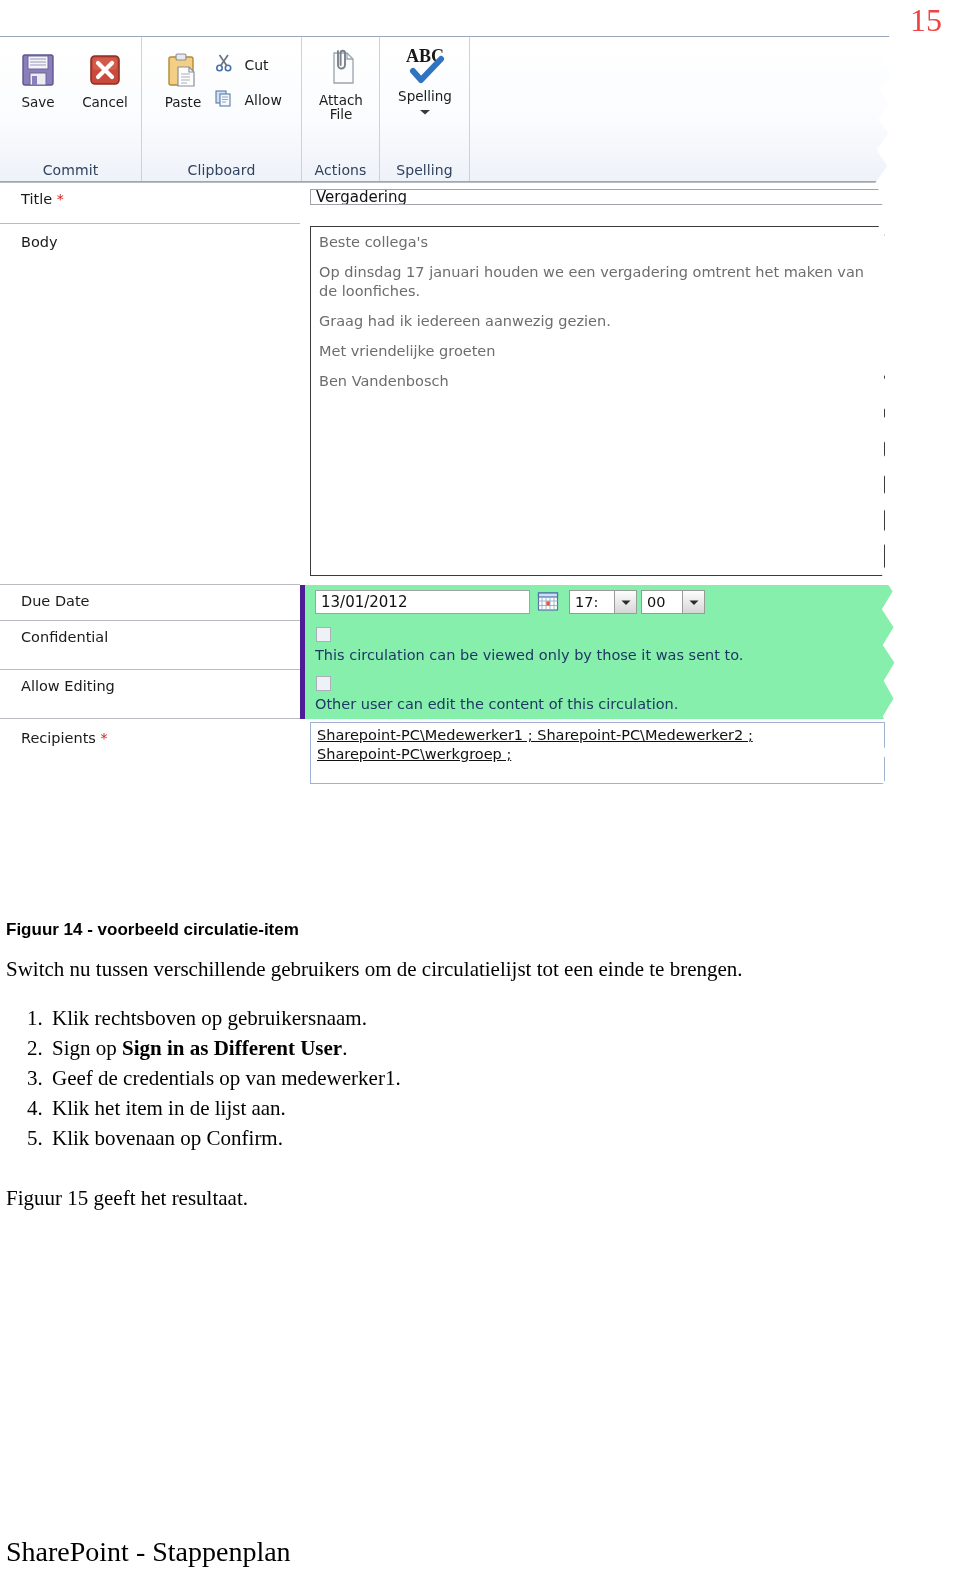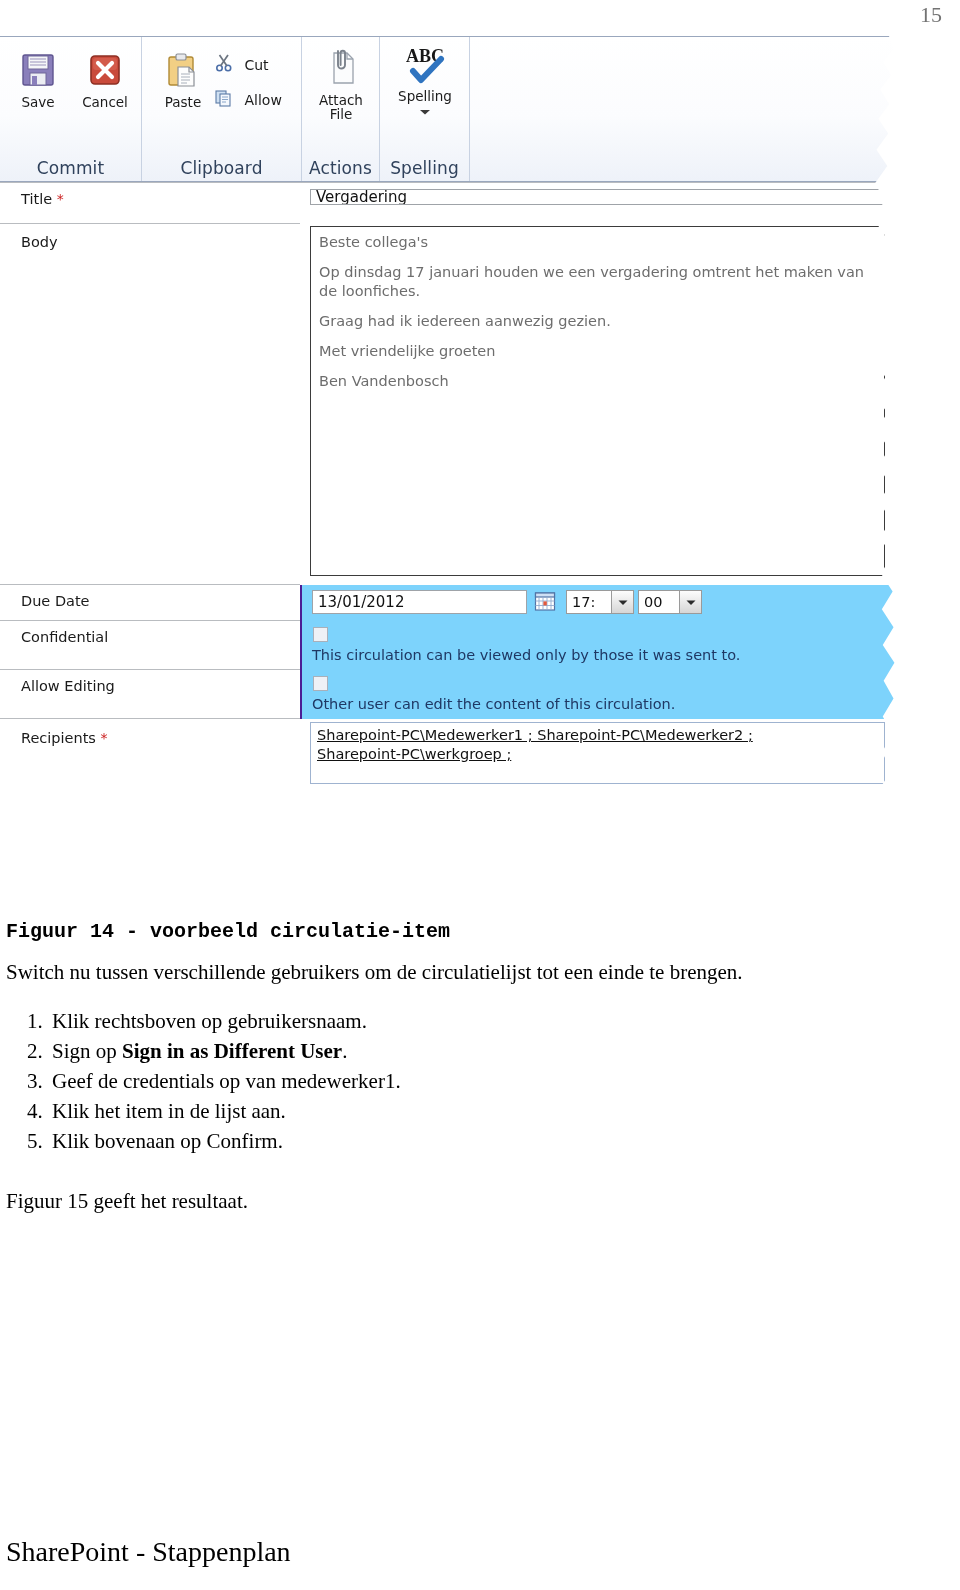--- a/index.html
+++ b/index.html
@@ -10,22 +10,22 @@
     color:#000;
     position:relative;
     overflow:hidden;
   }
 
   
   .page-number{
     position:absolute;
     top:2px; right:18px;
     font-family:"Liberation Serif", serif;
-    font-size:22px;
-    color:#737373;
+    font-size:32px;
+    color:#ef4444;
   }
 
   
   .figure{
     position:absolute;
     left:0; top:36px;
     width:920px; height:855px;
   }
   .shot{
     position:absolute;
@@ -91,21 +91,21 @@
   }
   .rgroup{
     position:absolute; top:0; bottom:0;
     box-sizing:border-box;
   }
   .rgroup.sep{ border-right:1px solid #c8d2e2; }
   .rlabel{
     position:absolute; bottom:3px; left:0; right:0;
     text-align:center;
     font-family:"DejaVu Sans", sans-serif;
-    font-size:17px; color:#30425c;
+    font-size:14px; color:#30425c;
     letter-spacing:.1px;
   }
   .rbtn{
     position:absolute;
     text-align:center;
     font-family:"DejaVu Sans", sans-serif;
     font-size:13.5px; color:#1b1b1b;
     line-height:14px;
   }
   .rbtn .cap{ display:block; margin-top:2px; }
@@ -136,25 +136,25 @@
   .frow.noline{ border-bottom:none; }
   .flabel{
     position:absolute; left:21px; top:8px;
     font-family:"DejaVu Sans", sans-serif;
     font-size:14.5px; color:#1a1a1a;
     white-space:nowrap;
   }
   .req{ color:#cc2222; font-size:14px; }
   .fvalcol{
     margin-left:300px;
-    background:#7dd3fc;
+    background:#86efac;
     min-height:34px;
     padding:0;
     box-sizing:border-box;
-    border-left:2px solid #4c1d95;
+    border-left:5px solid #4c1d95;
     position:relative;
   }
   .fvalcol.plain{ background:#ffffff; border-left:none; }
 
   .tbox{
     font-family:"DejaVu Sans", sans-serif;
     font-size:15px;
     color:#111;
     background:#ffffff;
     border:1px solid #9fa3a8;
@@ -231,23 +231,23 @@
   }
   .recipbox u{ text-decoration:underline; }
 
   
   .doc{
     position:absolute;
     left:6px; top:920px;
     width:900px;
   }
   .figcap{
-    font-family:Liberation Mono, monospace;
+    font-family:Liberation Sans, sans-serif;
     font-weight:bold;
-    font-size:20px;
+    font-size:17px;
     color:#000;
     margin:0 0 16px 0;
   }
   .para{
     font-family:"Liberation Serif", serif;
     font-size:21px;
     color:#000;
     margin:0 0 20px 0;
     line-height:27px;
   }

